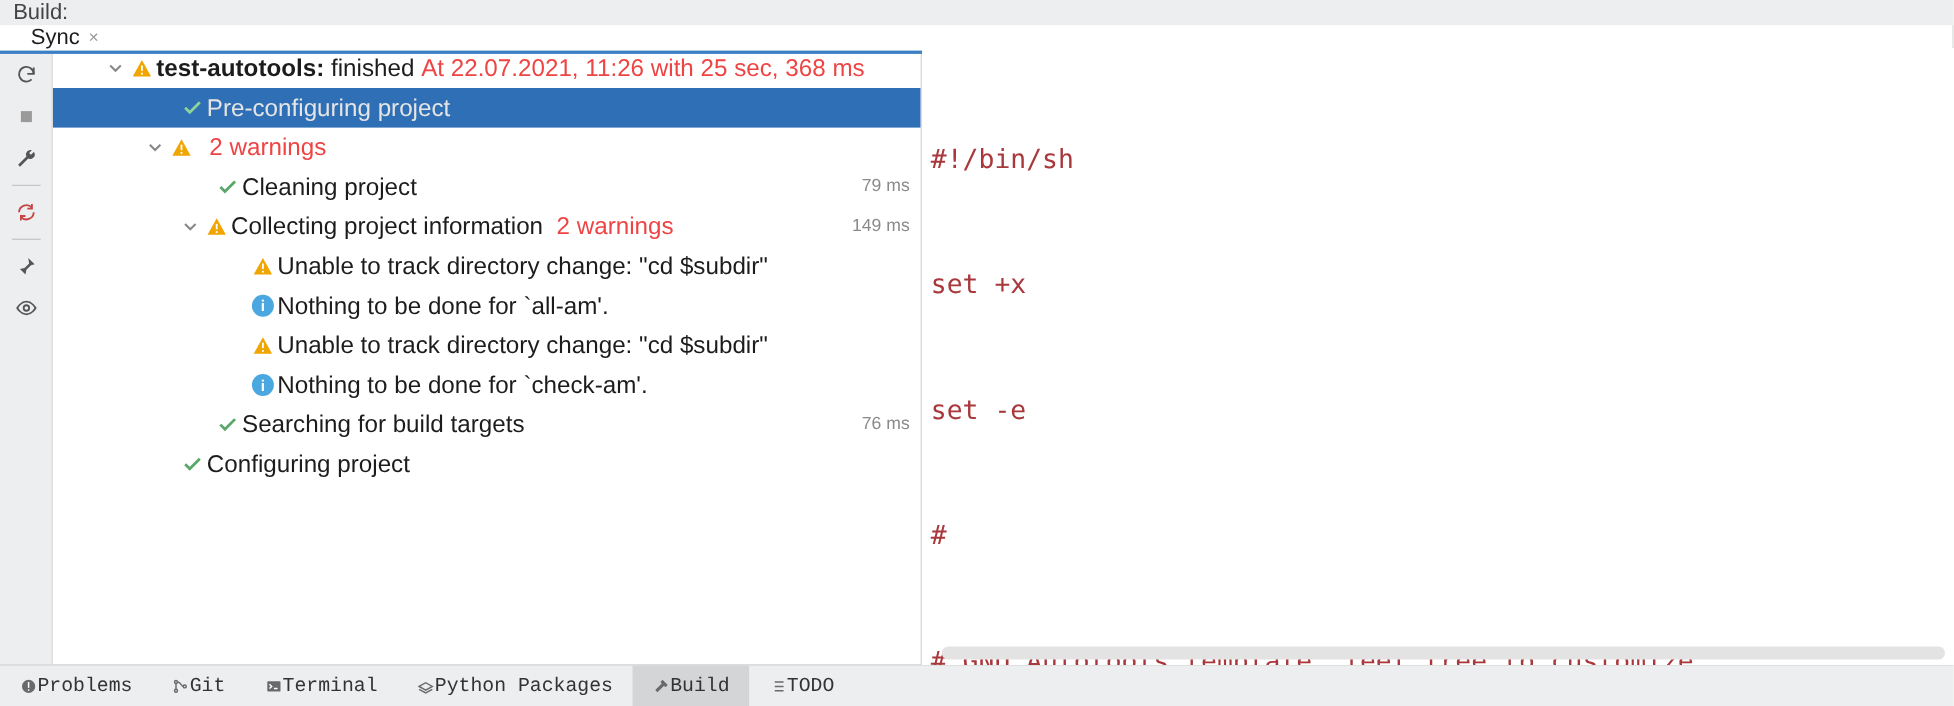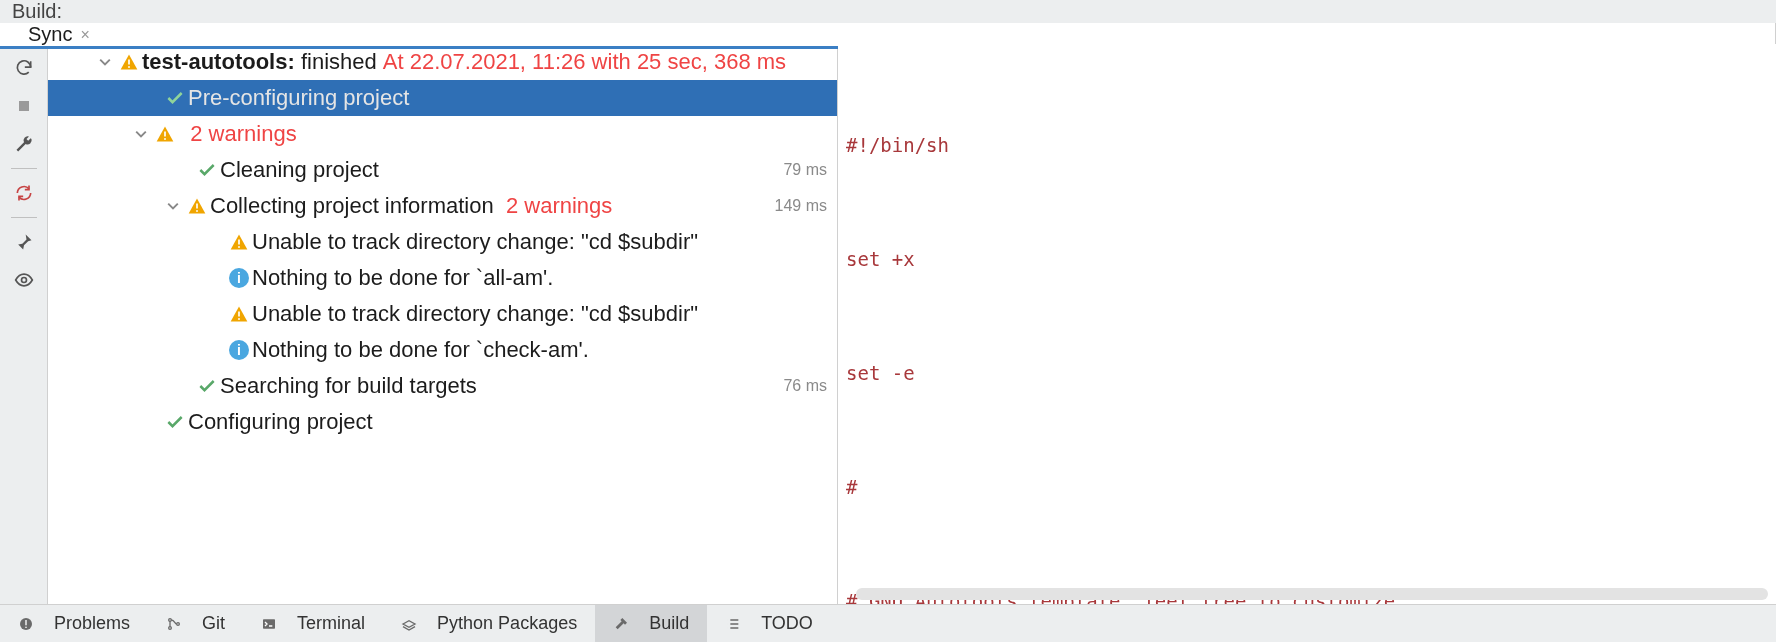--- a/index.html
+++ b/index.html
@@ -76,21 +76,21 @@
   .tree-pane {
     flex: 0 0 790px;
     overflow:auto;
     border-right: 1px solid #d0d0d0;
     background:#fff;
   }
   .output-pane {
     flex:1;
     overflow:auto;
     font-family: "SF Mono", ui-monospace, Menlo, Consolas, monospace;
-    font-size: 19px;
+    font-size: 24px;
     line-height: 38px;
     padding: 6px 8px;
     white-space: pre;
     background:#fff;
     position:relative;
   }
   .console-line { display:block; }
   .c-red { color:#a8383b; }
   .h-scrollbar {
     position:absolute;
@@ -132,21 +132,22 @@
     height: 38px;
     background:#eceeef;
     border-top:1px solid #d0d0d0;
     display:flex; align-items:stretch;
     font-size:18px;
     color:#333;
   }
   .sb-item {
     display:flex; align-items:center;
     padding:16px 18px;
-    gap:20px;
+    gap:0;
+    font-family:Liberation Mono, monospace;
   }
   .sb-item.active { background:#d3d5d7; }
   .sb-item svg { width:16px; height:16px; }
 </style>
 </head>
 <body>
 
 <div class="root">
 
   <div class="tabs-row">

